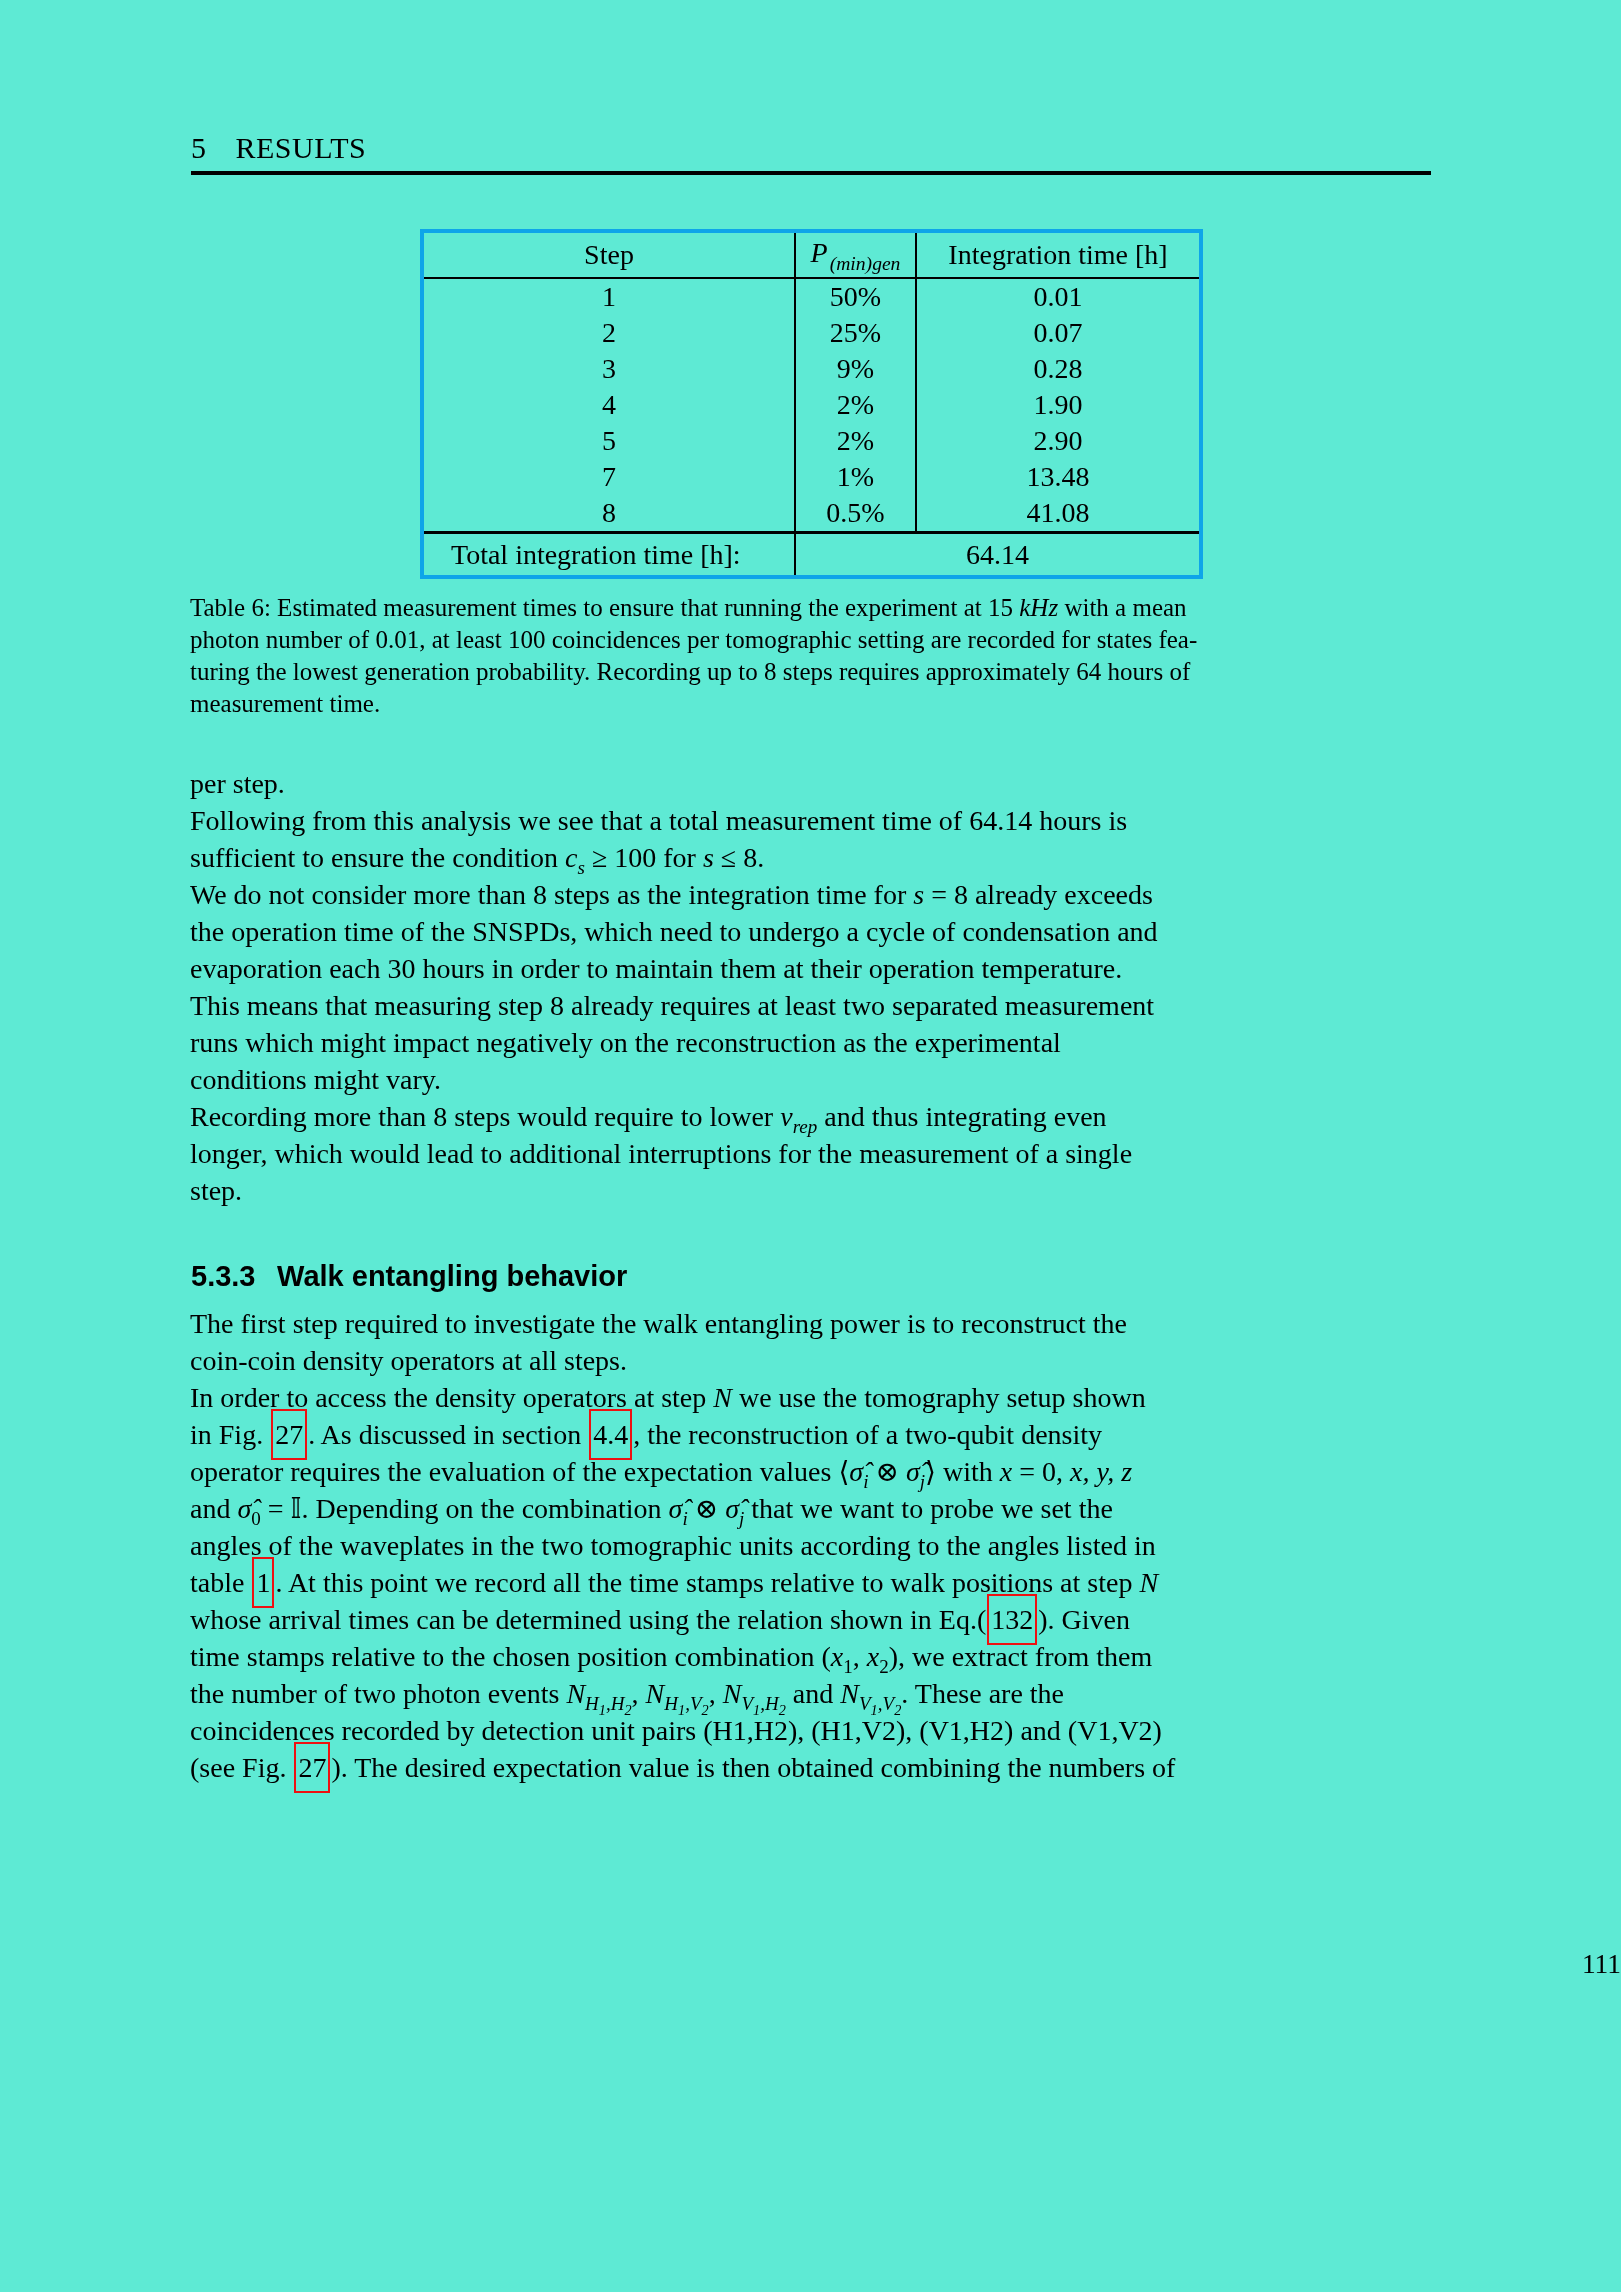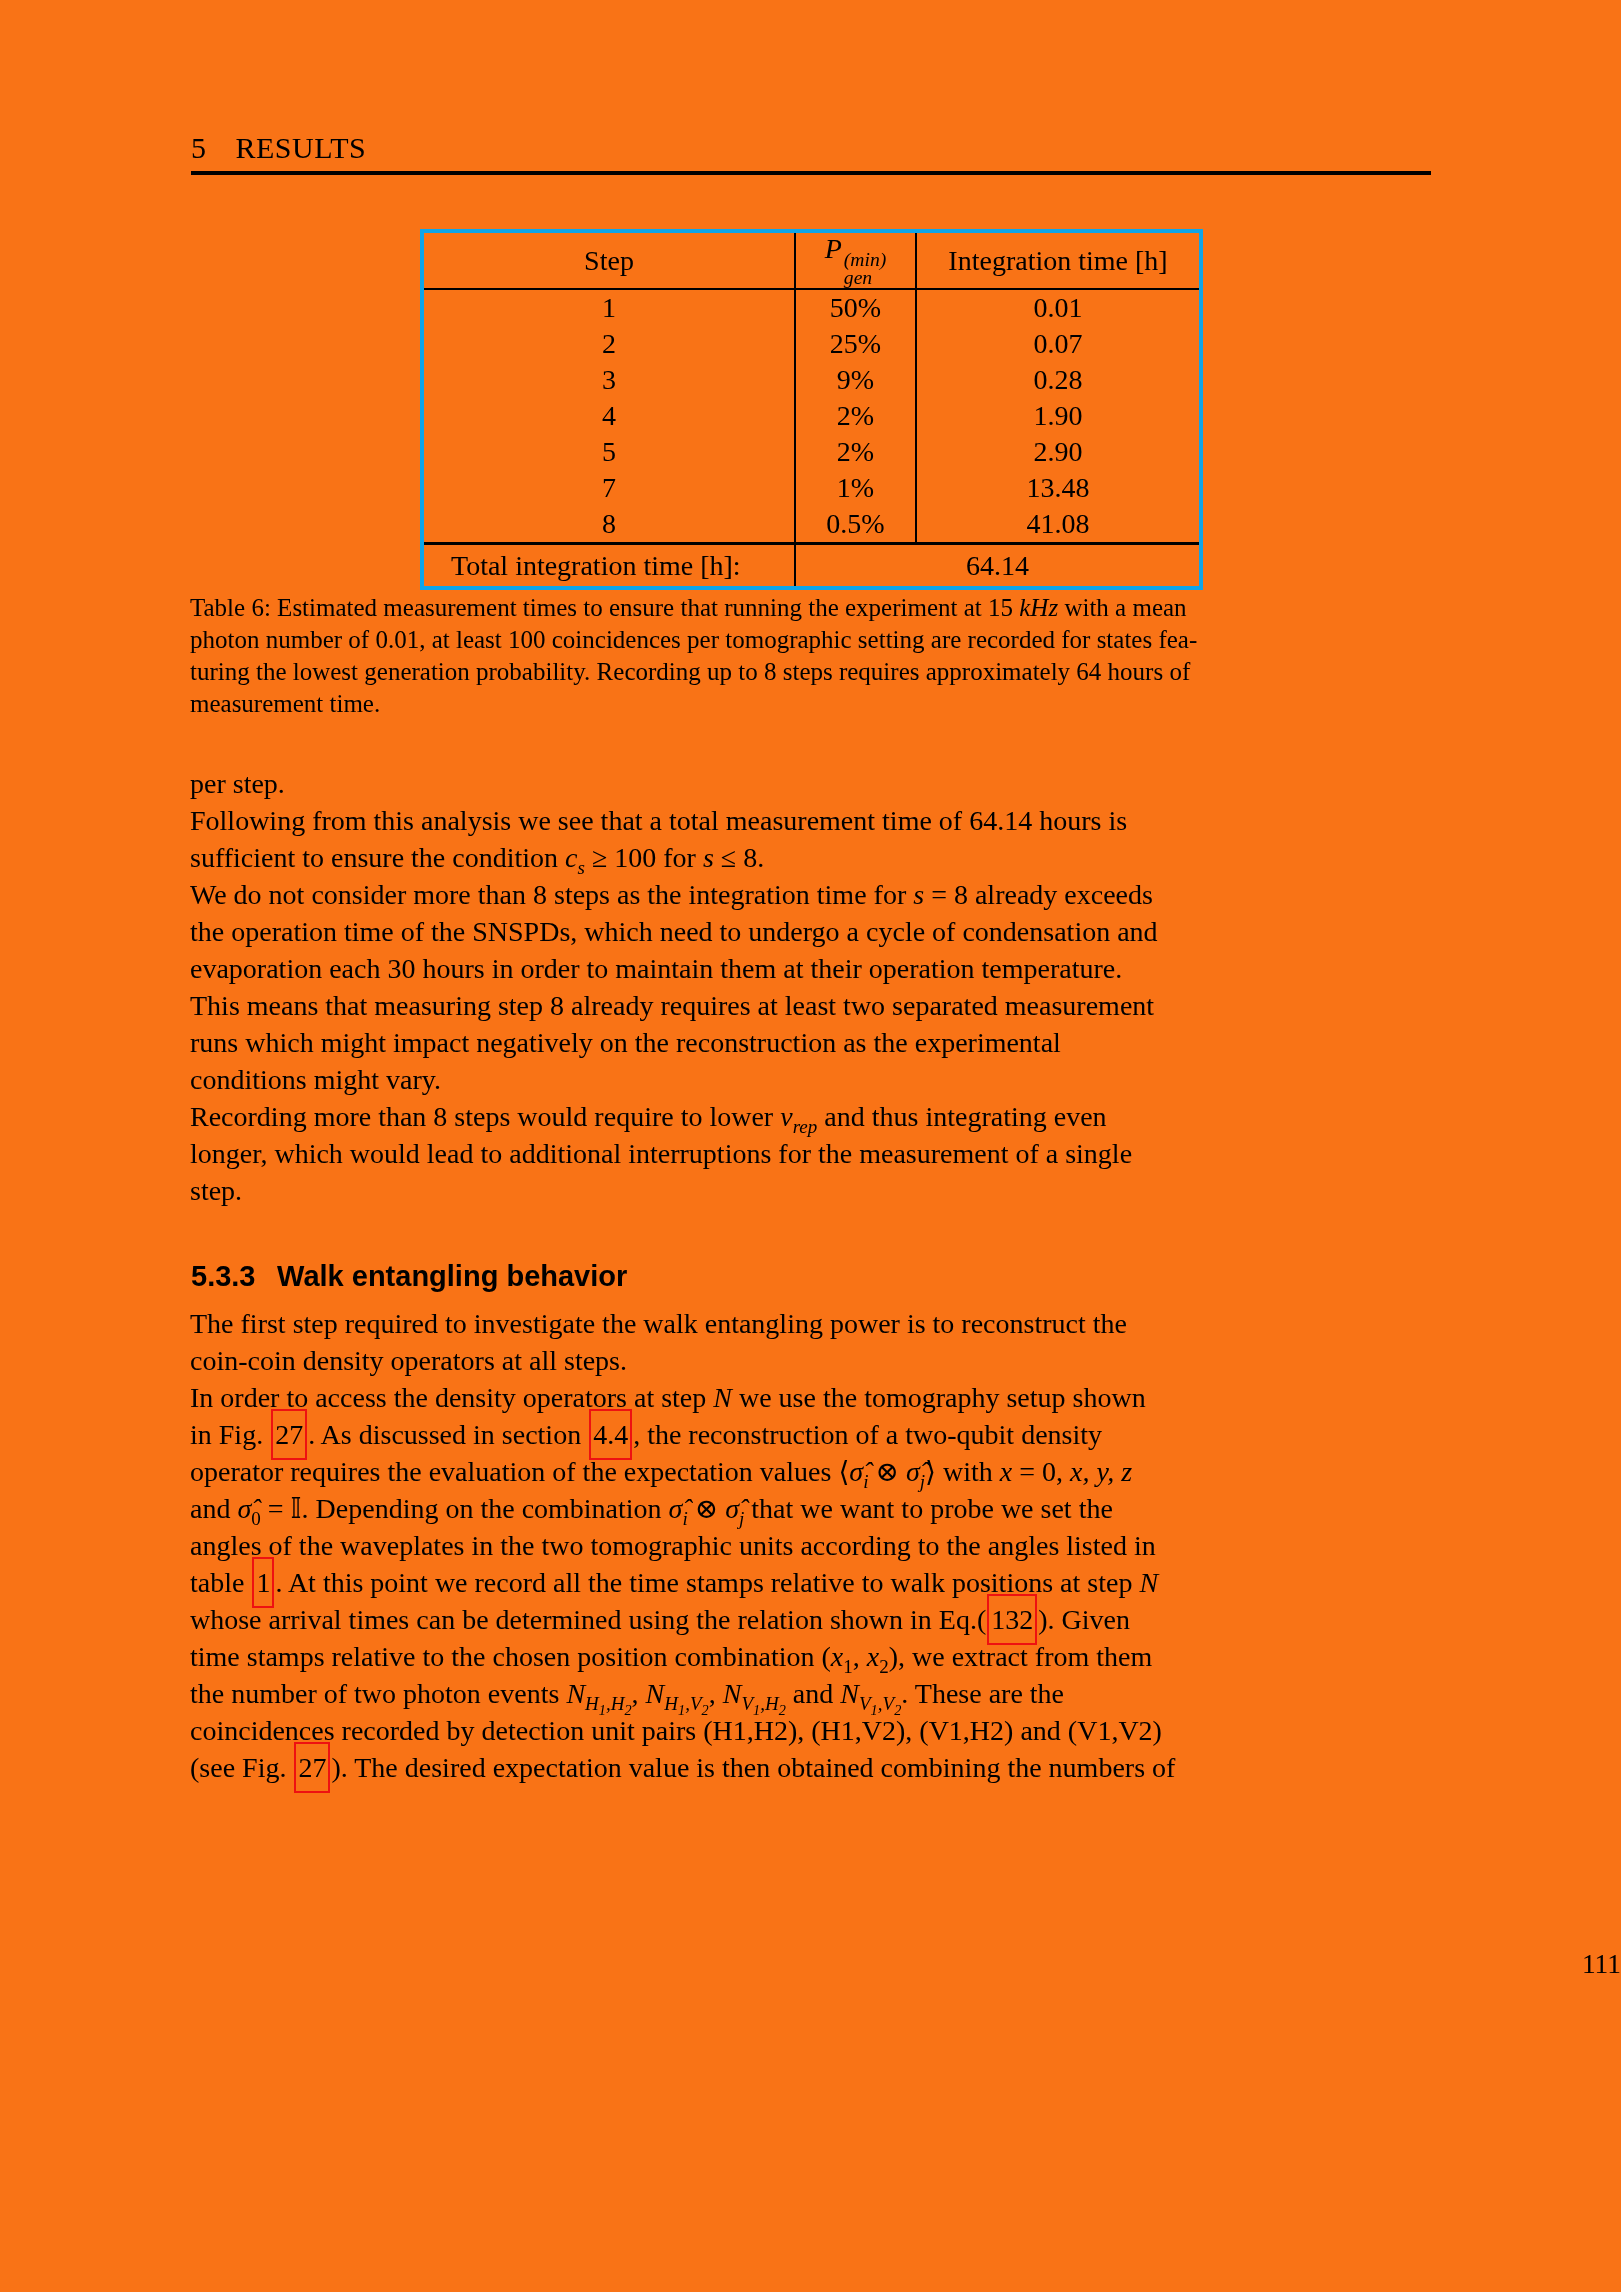--- a/index.html
+++ b/index.html
@@ -1,20 +1,20 @@
 <!DOCTYPE html>
 <html style="--link-color: #ee1111;"><head>
 <meta charset="utf-8">
 <style>
   html, body { margin: 0; padding: 0; background: #ffffff; }
   .page {
     position: relative;
     width: 1621px;
     height: 2293px;
-    background: #f97316;
+    background: #5eead4;
     color: #000000;
     font-family: "Liberation Serif", "DejaVu Serif", serif;
     overflow: hidden;
   }
 
   
   .sec-header {
     position: absolute;
     left: 191px;
     top: 131px;
@@ -55,21 +55,21 @@
   .t6 tfoot td {
     height: 41px;
     border-top: 3.9px solid #000000;
   }
   .t6 tfoot .flabel { text-align: left; padding-left: 27px; border-right: 2px solid #000000; }
 
   .phead { white-space: nowrap; }
   .phead .pvar { font-style: italic; }
   .stack {
     display: inline-flex;
-    flex-direction: column;
+    flex-direction: row;
     align-items: flex-start;
     font-size: 19.6px;
     font-style: italic;
     line-height: 0.95;
     vertical-align: -7.8px;
     margin-left: 2px;
   }
 
   
   .caption {

